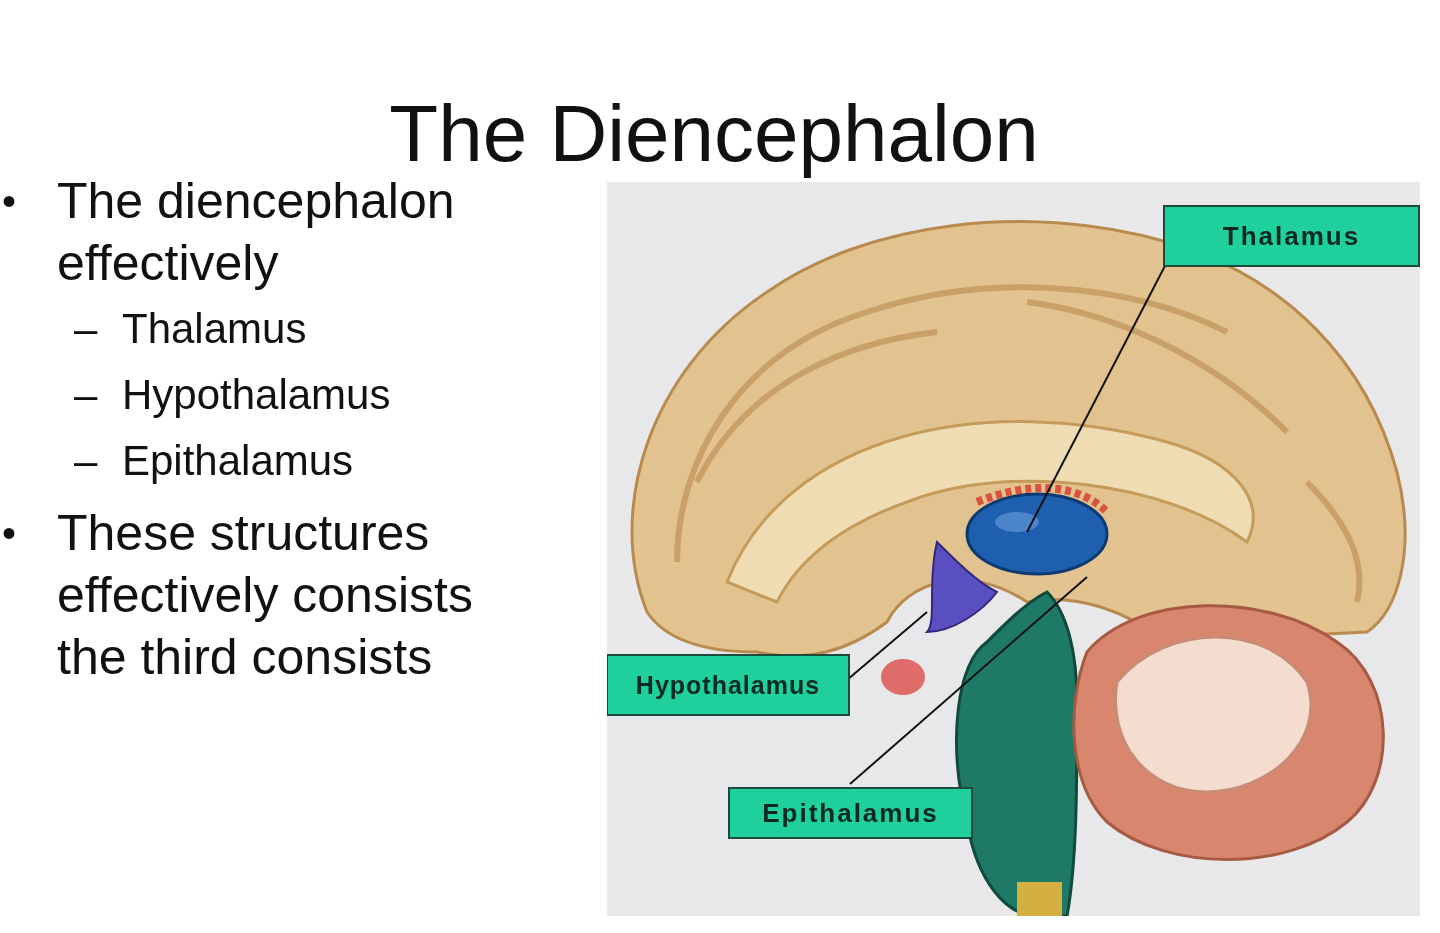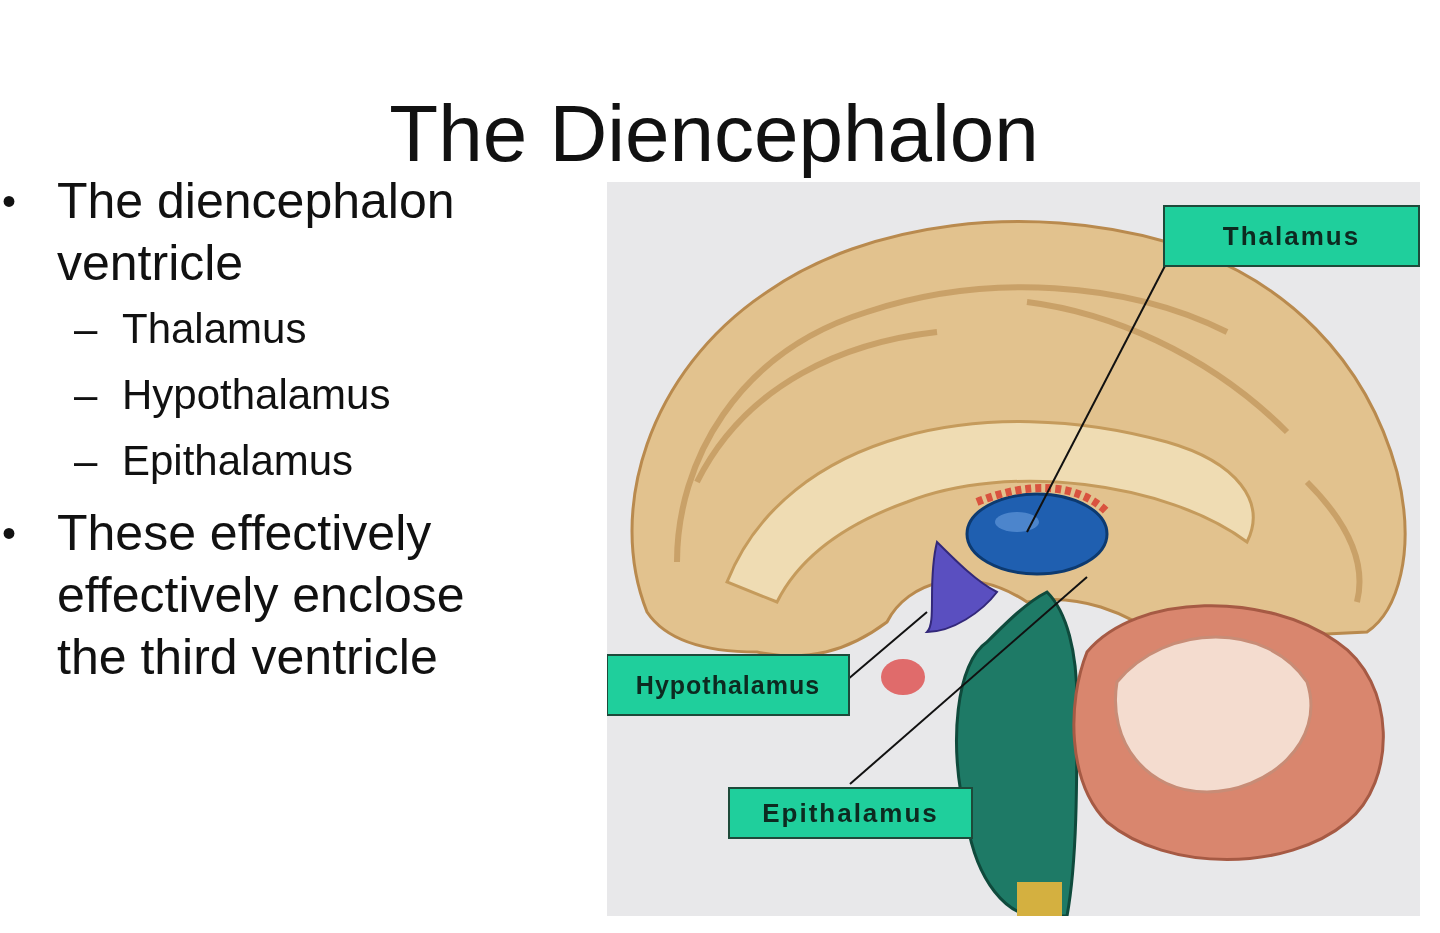--- a/index.html
+++ b/index.html
@@ -18,39 +18,39 @@
 </style>
 </head>
 <body>
 
 <div class="title"><span>The Diencephalon</span></div>
 
 <div class="bullets">
   <div class="b1">
     <span class="dot">•</span>
     <div>The diencephalon</div>
-    <div>ventricle</div>
+    <div>effectively</div>
   </div>
   <div class="sub" style="margin-top:2px">
     <span class="dash">–</span>
     <span>Thalamus</span>
   </div>
   <div class="sub">
     <span class="dash">–</span>
     <span>Hypothalamus</span>
   </div>
   <div class="sub">
     <span class="dash">–</span>
     <span>Epithalamus</span>
   </div>
   <div class="b1" style="margin-top:8px">
     <span class="dot">•</span>
-    <div>These effectively</div>
-    <div>effectively enclose</div>
-    <div>the third ventricle</div>
+    <div>These structures</div>
+    <div>effectively consists</div>
+    <div>the third consists</div>
   </div>
 </div>
 
 <div class="figure">
   <svg width="813" height="734" viewBox="0 0 813 734">
 
     <path d="M40 430 C0 330 40 190 160 110 C260 40 420 20 560 60 C680 95 760 180 790 290 C810 370 790 430 760 450 L560 460 C520 430 470 410 420 420 C360 380 300 400 280 440 C240 470 200 480 150 470 C100 470 60 460 40 430 Z" fill="#e2c28e" stroke="#b98a4e" stroke-width="3"></path>
     <path d="M70 380 C70 280 130 170 260 130 C380 90 520 100 620 150 M90 300 C140 200 240 160 330 150 M420 120 C500 130 600 170 680 250 M700 300 C740 340 760 380 750 420" fill="none" stroke="#b98a4e" stroke-width="6" opacity="0.6"></path>
     <path d="M120 400 C180 250 380 210 560 260 C630 280 660 320 640 360 C560 300 400 280 300 320 C230 345 190 380 170 420 Z" fill="#efdcb3" stroke="#c59b5c" stroke-width="3"></path>
 

